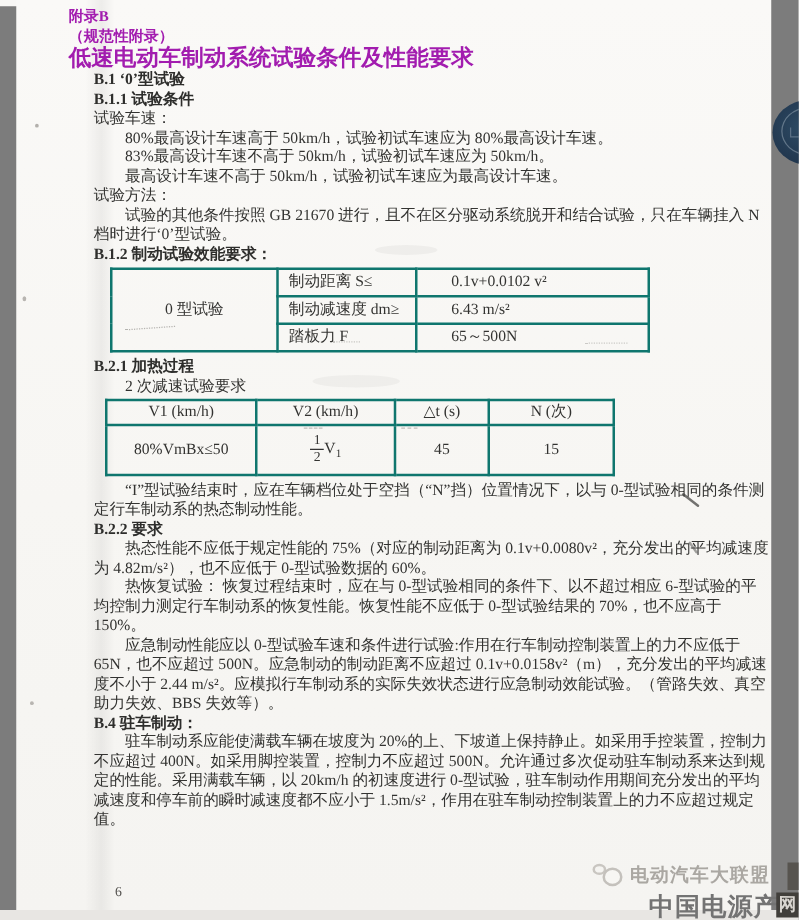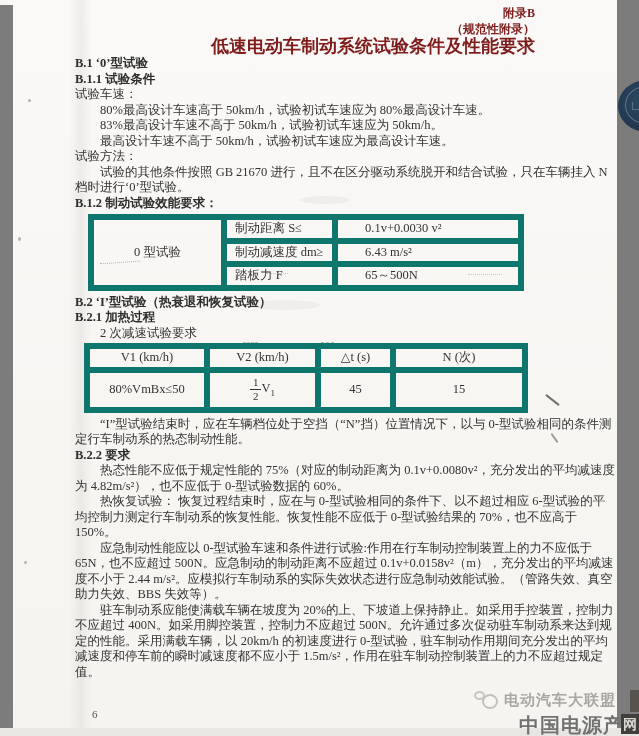--- a/index.html
+++ b/index.html
@@ -16,47 +16,47 @@
   .paper {
     position:absolute; left:13px; top:0; width:604px; height:728px;
     background:linear-gradient(180deg,#faf9f7 0%,#f7f6f3 55%,#f5f4f1 100%);
     z-index:1;
   }
   .fold {
     position:absolute; left:55px; top:0; width:24px; height:728px;
     background:linear-gradient(90deg,rgba(0,0,0,0) 0%,rgba(0,0,0,0.05) 55%,rgba(0,0,0,0) 100%);
   }
   
-  .titles { position:absolute; left:55px; top:5px; width:480px; text-align:right; color:#7f1d1d; z-index:2; }
+  .titles { position:absolute; left:55px; top:5px; width:480px; text-align:left; color:#a21caf; z-index:2; }
   .titles div { font-weight:bold; }
   .t1,.t2 { font-size:12px; line-height:16px; }
   .t3 { font-size:18px; line-height:18px; }
   
   .doc {
     position:absolute; left:75px; top:56px; width:540px;
     font-size:12.5px; line-height:15.5px; color:#333331; z-index:2;
   }
   .doc p { margin:0; }
   .h { font-weight:bold; color:#2e2e2c; margin:2.5px 0; }
   .indent { text-indent:2em; }
   .item { padding-left:2em; }
   .cap { margin-left:25px !important; }
   
   table { border-collapse:collapse; color:#333331; }
-  td,th { border:6px solid #0f766e; font-size:12.5px; }
+  td,th { border:2px solid #0f766e; font-size:12.5px; }
   .t0 { margin:3px 0 4px 13px; }
   .t0 td { height:22px; }
   .t0 .lbl { width:133px; text-align:center; }
   .t0 .nm  { width:111px; padding-left:8px; }
   .t0 .vl  { width:186px; padding-left:27px; }
   
   .th2 { margin:2px 0 4px 9px; }
   .th2 th { height:19px; font-weight:normal; }
   .th2 td { height:40px; text-align:center; }
-  .c-v1 { width:120px; } .c-v2 { width:111px; } .c-dt { width:75px; } .c-n { width:132px; }
+  .c-v1 { width:120px; } .c-v2 { width:111px; } .c-dt { width:75px; } .c-n { width:100px; }
   .frac { display:inline-block; vertical-align:middle; text-align:center; font-size:11px; line-height:1; }
   .frac .num { display:block; border-bottom:1px solid #333; padding:0 3px 1px; }
   .frac .den { display:block; padding-top:1px; }
   .v2var { font-size:12.5px; }
   .v2var sub { font-size:9px; }
   
   .seal {
     position:absolute; left:618px; top:80px; width:58px; height:52px; border-radius:50%;
     background:radial-gradient(circle at 38% 42%, #2d4a63 0%, #223850 55%, #1c2f44 100%);
     z-index:5;
@@ -136,34 +136,33 @@
   <p class="item">最高设计车速不高于 50km/h，试验初试车速应为最高设计车速。</p>
   <p>试验方法：</p>
   <p class="indent">试验的其他条件按照 GB 21670 进行，且不在区分驱动系统脱开和结合试验，只在车辆挂入 N 档时进行‘0’型试验。</p>
   <p class="h">B.1.2 制动试验效能要求：</p>
 
   <table class="t0">
     <tbody>
         <tr>
       <td class="lbl" rowspan="3">0 型试验</td>
       <td class="nm">制动距离 S≤</td>
-      <td class="vl">0.1v+0.0030 v²</td>
+      <td class="vl">0.1v+0.0102 v²</td>
     </tr>
     <tr>
       <td class="nm">制动减速度 dm≥</td>
       <td class="vl">6.43 m/s²</td>
     </tr>
     <tr>
       <td class="nm">踏板力 F</td>
       <td class="vl">65～500N</td>
     </tr>
   </tbody>
     </table>
 
-  <p class="h">B.2 ‘I’型试验（热衰退和恢复试验）</p>
   <p class="h">B.2.1 加热过程</p>
   <p class="cap">2 次减速试验要求</p>
 
   <table class="th2">
     <tbody>
         <tr>
       <th class="c-v1">V1 (km/h)</th>
       <th class="c-v2">V2 (km/h)</th>
       <th class="c-dt">△t (s)</th>
       <th class="c-n">N (次)</th>
@@ -177,20 +176,21 @@
       <td>15</td>
     </tr>
   </tbody>
     </table>
 
   <p class="indent">“I”型试验结束时，应在车辆档位处于空挡（“N”挡）位置情况下，以与 0-型试验相同的条件测定行车制动系的热态制动性能。</p>
   <p class="h">B.2.2 要求</p>
   <p class="indent">热态性能不应低于规定性能的 75%（对应的制动距离为 0.1v+0.0080v²，充分发出的平均减速度为 4.82m/s²），也不应低于 0-型试验数据的 60%。</p>
   <p class="indent">热恢复试验： 恢复过程结束时，应在与 0-型试验相同的条件下、以不超过相应 6-型试验的平均控制力测定行车制动系的恢复性能。恢复性能不应低于 0-型试验结果的 70%，也不应高于 150%。</p>
   <p class="indent">应急制动性能应以 0-型试验车速和条件进行试验:作用在行车制动控制装置上的力不应低于 65N，也不应超过 500N。应急制动的制动距离不应超过 0.1v+0.0158v²（m），充分发出的平均减速度不小于 2.44 m/s²。应模拟行车制动系的实际失效状态进行应急制动效能试验。（管路失效、真空助力失效、BBS 失效等）。</p>
+  <p class="h">B.4 驻车制动：</p>
   <p class="indent">驻车制动系应能使满载车辆在坡度为 20%的上、下坡道上保持静止。如采用手控装置，控制力不应超过 400N。如采用脚控装置，控制力不应超过 500N。允许通过多次促动驻车制动系来达到规定的性能。采用满载车辆，以 20km/h 的初速度进行 0-型试验，驻车制动作用期间充分发出的平均减速度和停车前的瞬时减速度都不应小于 1.5m/s²，作用在驻车制动控制装置上的力不应超过规定值。</p>
 </div>
 
 <div class="seal">
   <div class="seal-inner"></div>
   <div class="seal-mark"></div>
 </div>
 
 <div class="wm-icon">
   <span class="bub-small"></span>

